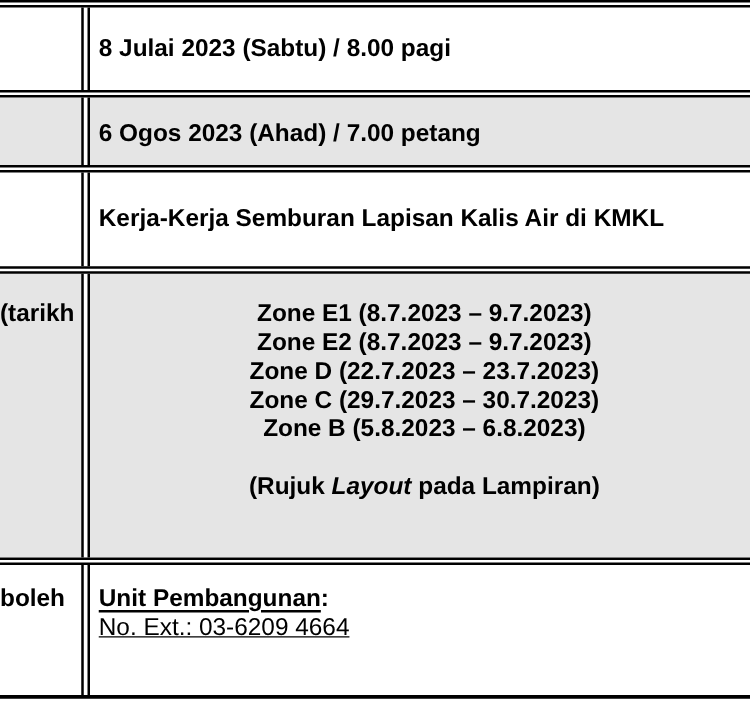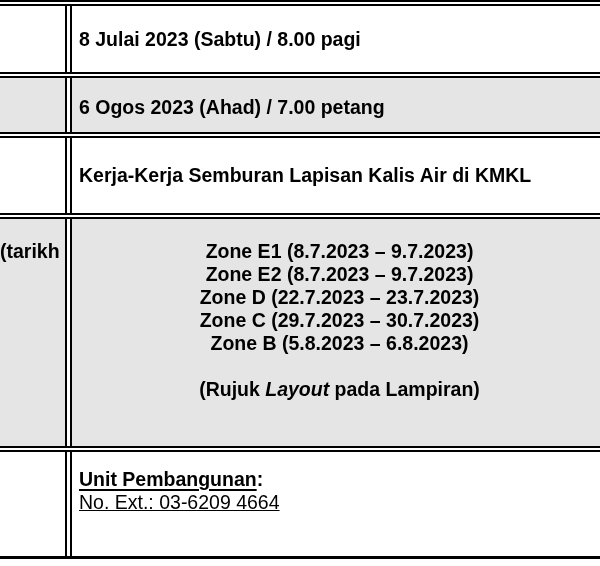--- a/index.html
+++ b/index.html
@@ -70,20 +70,23 @@
   <div class="hpair" id="hp-top"></div>
   <div class="hpair" id="hp-r1"></div>
   <div class="hpair" id="hp-r2"></div>
   <div class="hpair" id="hp-r3"></div>
   <div class="hpair" id="hp-r4"></div>
   <div id="hline-bottom"></div>
 
   <div class="lcell" id="lcell-4">
     <span>(tarikh</span>
   </div>
+  <div class="lcell" id="lcell-5">
+    <span>boleh</span>
+  </div>
 
   <div class="rcell vcenter" id="rcell-1">
     <span>8 Julai 2023 (Sabtu) / 8.00 pagi</span>
   </div>
 
   <div class="rcell vcenter" id="rcell-2">
     <span>6 Ogos 2023 (Ahad) / 7.00 petang</span>
   </div>
 
   <div class="rcell vcenter" id="rcell-3">

